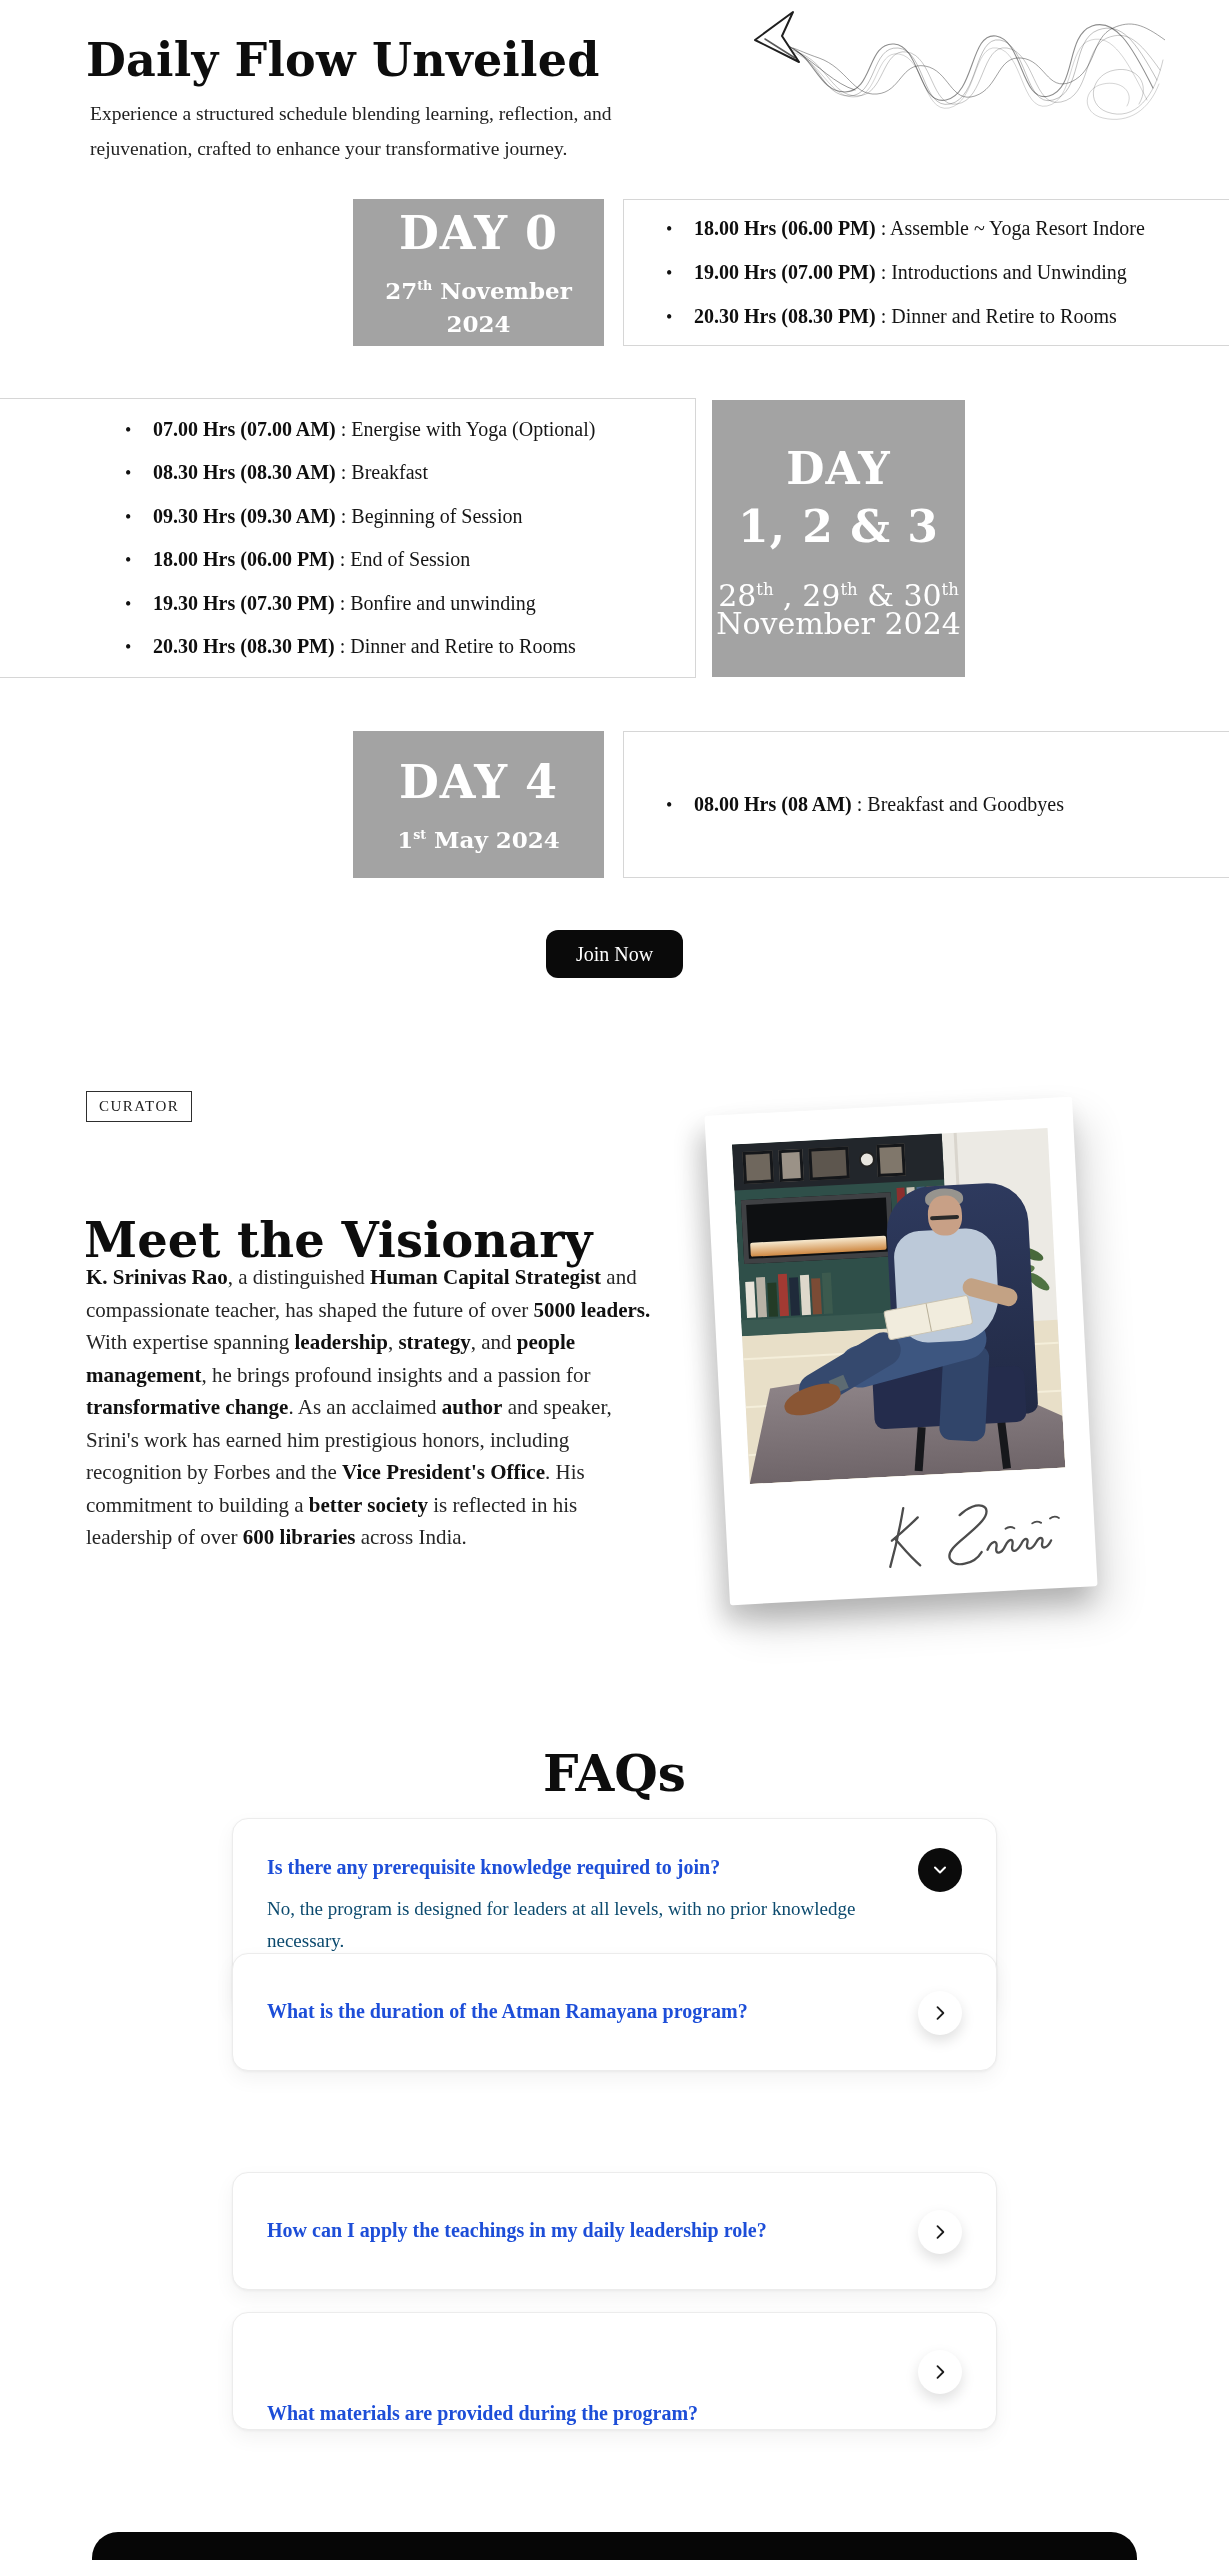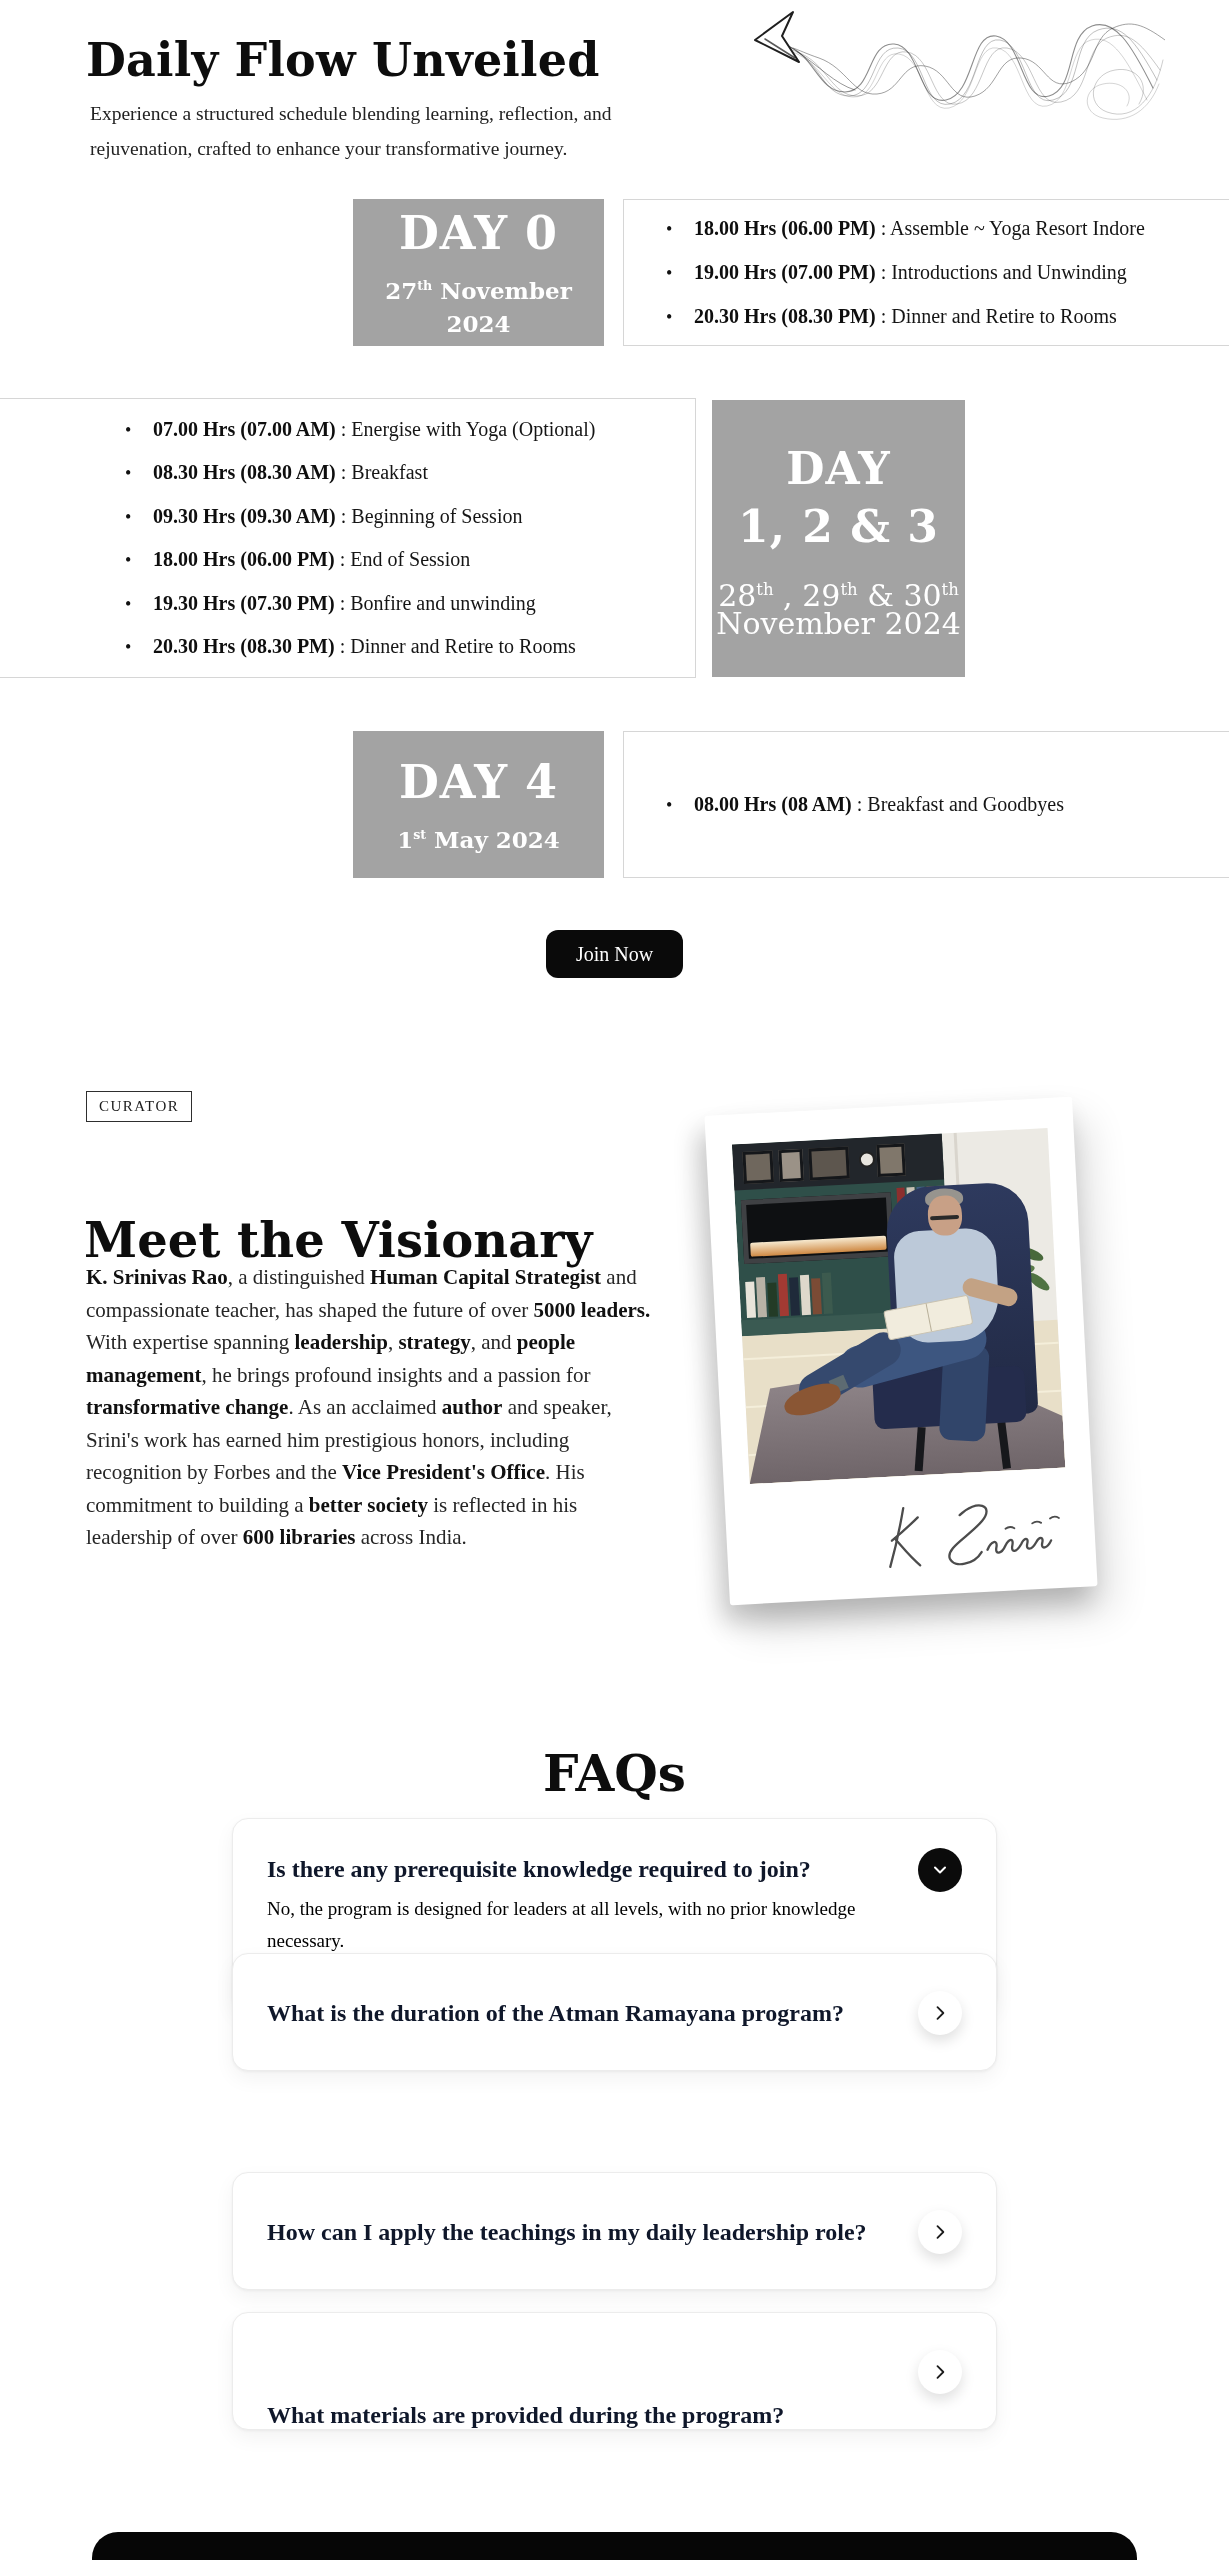--- a/index.html
+++ b/index.html
@@ -102,22 +102,22 @@
     border:1px solid #c9c2b0;box-sizing:border-box;}
   .ph-bookline{left:50%;top:0;width:1px;height:100%;background:#b9b09a;}
   .signature{left:148px;top:392px;width:192px;height:84px;}
 
   
   .faq-heading{left:0;width:1229px;text-align:center;top:1702px;font-size:50px;font-weight:700;color:#0d0d0d;}
   .faq-card{
     left:232px;width:765px;background:#fff;border:1px solid #ececec;border-radius:16px;
     box-shadow:0 8px 20px rgba(0,0,0,.05),0 1px 3px rgba(0,0,0,.05);box-sizing:border-box;cursor:pointer;
   }
-  .faq-q{position:absolute;left:34px;font-size:24px;font-weight:700;color:#0f172a;}
-  .faq-a{position:absolute;left:34px;width:640px;font-size:19px;line-height:32px;color:#000000;}
+  .faq-q{position:absolute;left:34px;font-size:20px;font-weight:700;color:#1d4ed8;}
+  .faq-a{position:absolute;left:34px;width:640px;font-size:19px;line-height:32px;color:#0c4a6e;}
   .faq-toggle-dark{
     position:absolute;right:34px;width:44px;height:44px;border-radius:50%;background:#0b0b0b;
     display:flex;align-items:center;justify-content:center;cursor:pointer;border:none;
   }
   .faq-toggle-light{
     position:absolute;right:34px;width:44px;height:44px;border-radius:50%;background:#fff;
     box-shadow:0 6px 14px rgba(0,0,0,.13);display:flex;align-items:center;justify-content:center;cursor:pointer;border:none;
   }
   .card1{top:1818px;height:194px;}
   .card2{top:1925px;height:118px;margin-top:28px;}

